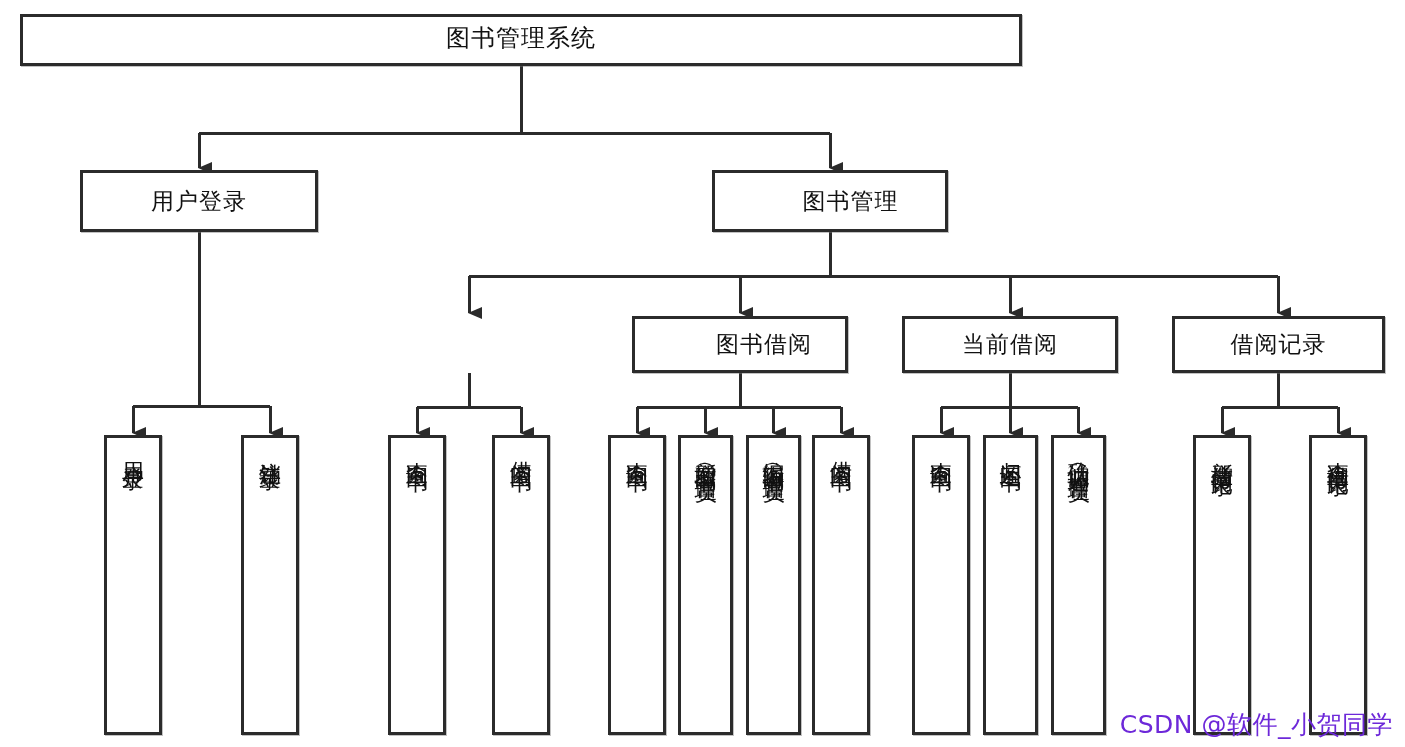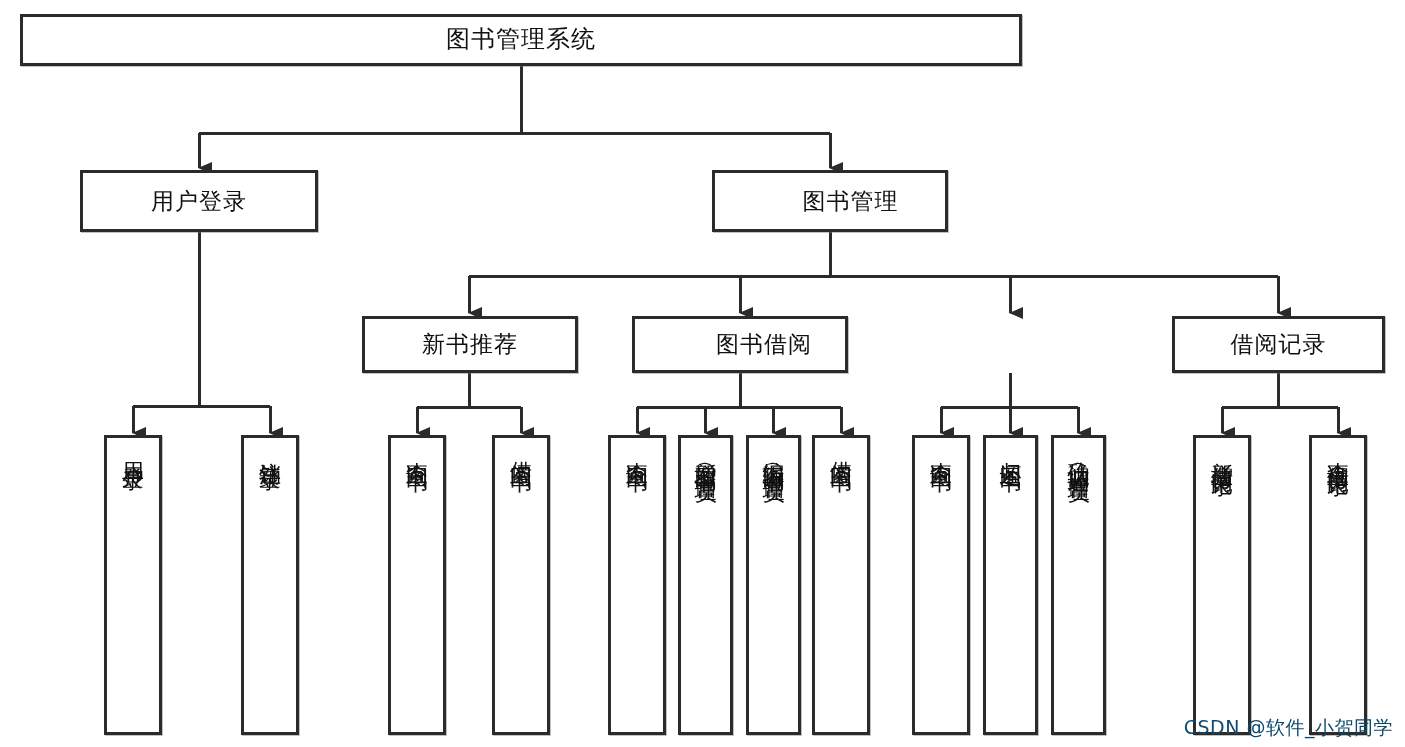--- a/index.html
+++ b/index.html
@@ -24,40 +24,40 @@
     color:#111111;
     box-shadow:1px 1px 0 rgba(120,120,120,.45);
   }
   .node .lbl{
     display:block;
     text-align:center;
     line-height:1.15;
     white-space:nowrap;
   }
   .node.h .lbl{font-size:23px;letter-spacing:1px;}
-  .node.root{border-width:3px;}
+  .node.root{border-width:3px;font-family:Liberation Mono, monospace;}
   .node.root .lbl{font-size:24px;letter-spacing:1px;}
 
   
   .node.v{align-items:flex-start;padding-top:6px;}
   .node.v .lbl{
     writing-mode:vertical-rl;
     text-orientation:upright;
     font-size:22px;
     letter-spacing:3px;
     line-height:1.0;
     white-space:nowrap;
   }
 
   .watermark{
     position:absolute;
     right:12px;
     bottom:6px;
-    font-size:19px;
-    color:#0c4a6e;
+    font-size:25px;
+    color:#6d28d9;
     letter-spacing:.5px;
     white-space:nowrap;
     pointer-events:none;
   }
 </style>
 </head>
 <body>
 
 <div id="canvas">
 
@@ -119,25 +119,25 @@
     <span class="lbl">图书管理系统</span>
   </div>
 
   <div class="node h" style="left:80px;top:170px;width:238px;height:62px;">
     <span class="lbl">用户登录</span>
   </div>
   <div class="node h" style="left:712px;top:170px;width:236px;height:62px;padding-left:41px;">
     <span class="lbl">图书管理</span>
   </div>
 
-  <div class="node h" style="left:362px;top:316px;width:216px;height:57px;">
-    <span class="lbl">新书推荐</span>
-  </div>
   <div class="node h" style="left:632px;top:316px;width:216px;height:57px;padding-left:48px;">
     <span class="lbl">图书借阅</span>
+  </div>
+  <div class="node h" style="left:902px;top:316px;width:216px;height:57px;">
+    <span class="lbl">当前借阅</span>
   </div>
   <div class="node h" style="left:1172px;top:316px;width:213px;height:57px;">
     <span class="lbl">借阅记录</span>
   </div>
 
   <div class="node v" style="left:104px;top:435px;width:58px;height:300px;">
     <span class="lbl">用户登录</span>
   </div>
   <div class="node v" style="left:241px;top:435px;width:58px;height:300px;">
     <span class="lbl">注销登录</span>

